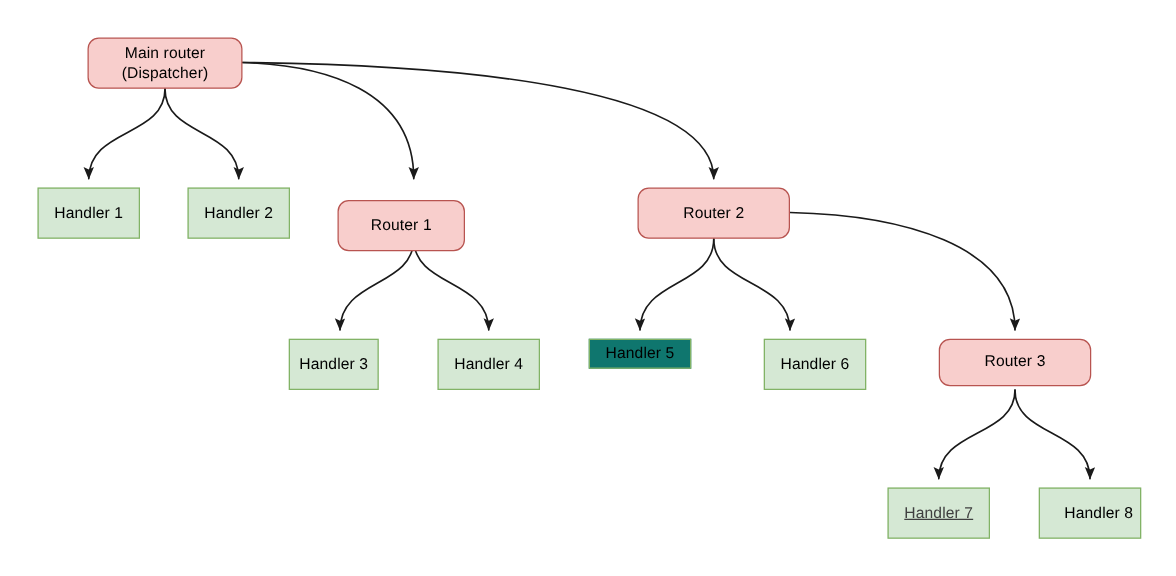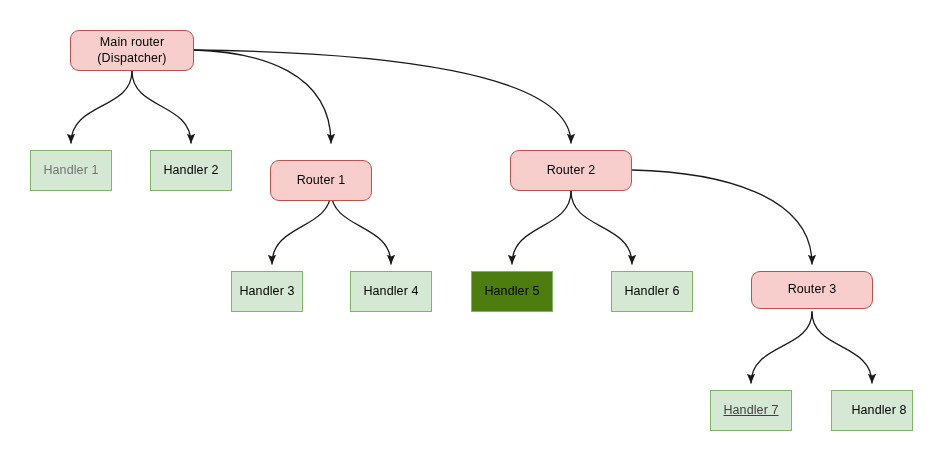--- a/index.html
+++ b/index.html
@@ -73,26 +73,26 @@
         <path d="M 571 191 C 571 230 632 223 632 264" fill="none" stroke="#1a1a1a" stroke-width="1.3" stroke-linecap="round" marker-end="url(#arrowhead)"></path>
         <path d="M 632 170 C 720 172 812 195 812 264" fill="none" stroke="#1a1a1a" stroke-width="1.3" stroke-linecap="round" marker-end="url(#arrowhead)"></path>
         <path d="M 812 312 C 812 350 751 343 751 383" fill="none" stroke="#1a1a1a" stroke-width="1.3" stroke-linecap="round" marker-end="url(#arrowhead)"></path>
         <path d="M 812 312 C 812 350 872 343 872 383" fill="none" stroke="#1a1a1a" stroke-width="1.3" stroke-linecap="round" marker-end="url(#arrowhead)"></path>
       </g>
   </svg>
 
   <div id="nodes-group">
       <div class="node router" style="left: 70px; top: 30px; width: 124px; height: 41px; background: rgb(248, 206, 204); border-color: rgb(184, 84, 80); color: rgb(0, 0, 0);">Main router
 (Dispatcher)</div>
-      <div class="node handler" style="left: 30px; top: 150px; width: 82px; height: 41px; background: rgb(213, 232, 212); border-color: rgb(130, 179, 102); color: #737373;">Handler 1</div>
+      <div class="node handler" style="left: 30px; top: 150px; width: 82px; height: 41px; background: rgb(213, 232, 212); border-color: rgb(130, 179, 102); color: #000000;">Handler 1</div>
       <div class="node handler" style="left: 150px; top: 150px; width: 82px; height: 41px; background: rgb(213, 232, 212); border-color: rgb(130, 179, 102); color: rgb(0, 0, 0);">Handler 2</div>
       <div class="node router" style="left: 270px; top: 160px; width: 102px; height: 41px; background: rgb(248, 206, 204); border-color: rgb(184, 84, 80); color: rgb(0, 0, 0);">Router 1</div>
       <div class="node router" style="left: 510px; top: 150px; width: 122px; height: 41px; background: rgb(248, 206, 204); border-color: rgb(184, 84, 80); color: rgb(0, 0, 0);">Router 2</div>
       <div class="node handler" style="left: 231px; top: 271px; width: 72px; height: 41px; background: rgb(213, 232, 212); border-color: rgb(130, 179, 102); color: rgb(0, 0, 0);">Handler 3</div>
       <div class="node handler" style="left: 350px; top: 271px; width: 82px; height: 41px; background: rgb(213, 232, 212); border-color: rgb(130, 179, 102); color: rgb(0, 0, 0);">Handler 4</div>
-      <div class="node handler" style="left: 471px; top: 271px; width: 82px; height: 41px; background: #4d7c0f; border-color: rgb(130, 179, 102); color: rgb(0, 0, 0);">Handler 5</div>
+      <div class="node handler" style="left: 471px; top: 271px; width: 82px; height: 24px; background: #0f766e; border-color: rgb(130, 179, 102); color: rgb(0, 0, 0);">Handler 5</div>
       <div class="node handler" style="left: 591px; top: 271px; width: 82px; height: 41px; background: rgb(213, 232, 212); border-color: rgb(130, 179, 102); color: rgb(0, 0, 0); margin-left: 20px;">Handler 6</div>
       <div class="node router" style="left: 751px; top: 271px; width: 122px; height: 38px; background: rgb(248, 206, 204); border-color: rgb(184, 84, 80); color: rgb(0, 0, 0);">Router 3</div>
       <div class="node handler" style="left: 710px; top: 390px; width: 82px; height: 41px; background: rgb(213, 232, 212); border-color: rgb(130, 179, 102); color: #404040; text-decoration: underline;">Handler 7</div>
       <div class="node handler" style="left: 831px; top: 390px; width: 82px; height: 41px; background: rgb(213, 232, 212); border-color: rgb(130, 179, 102); color: rgb(0, 0, 0); padding-left: 14px;">Handler 8</div>
     </div>
 
 </div>
 
 </body></html>

